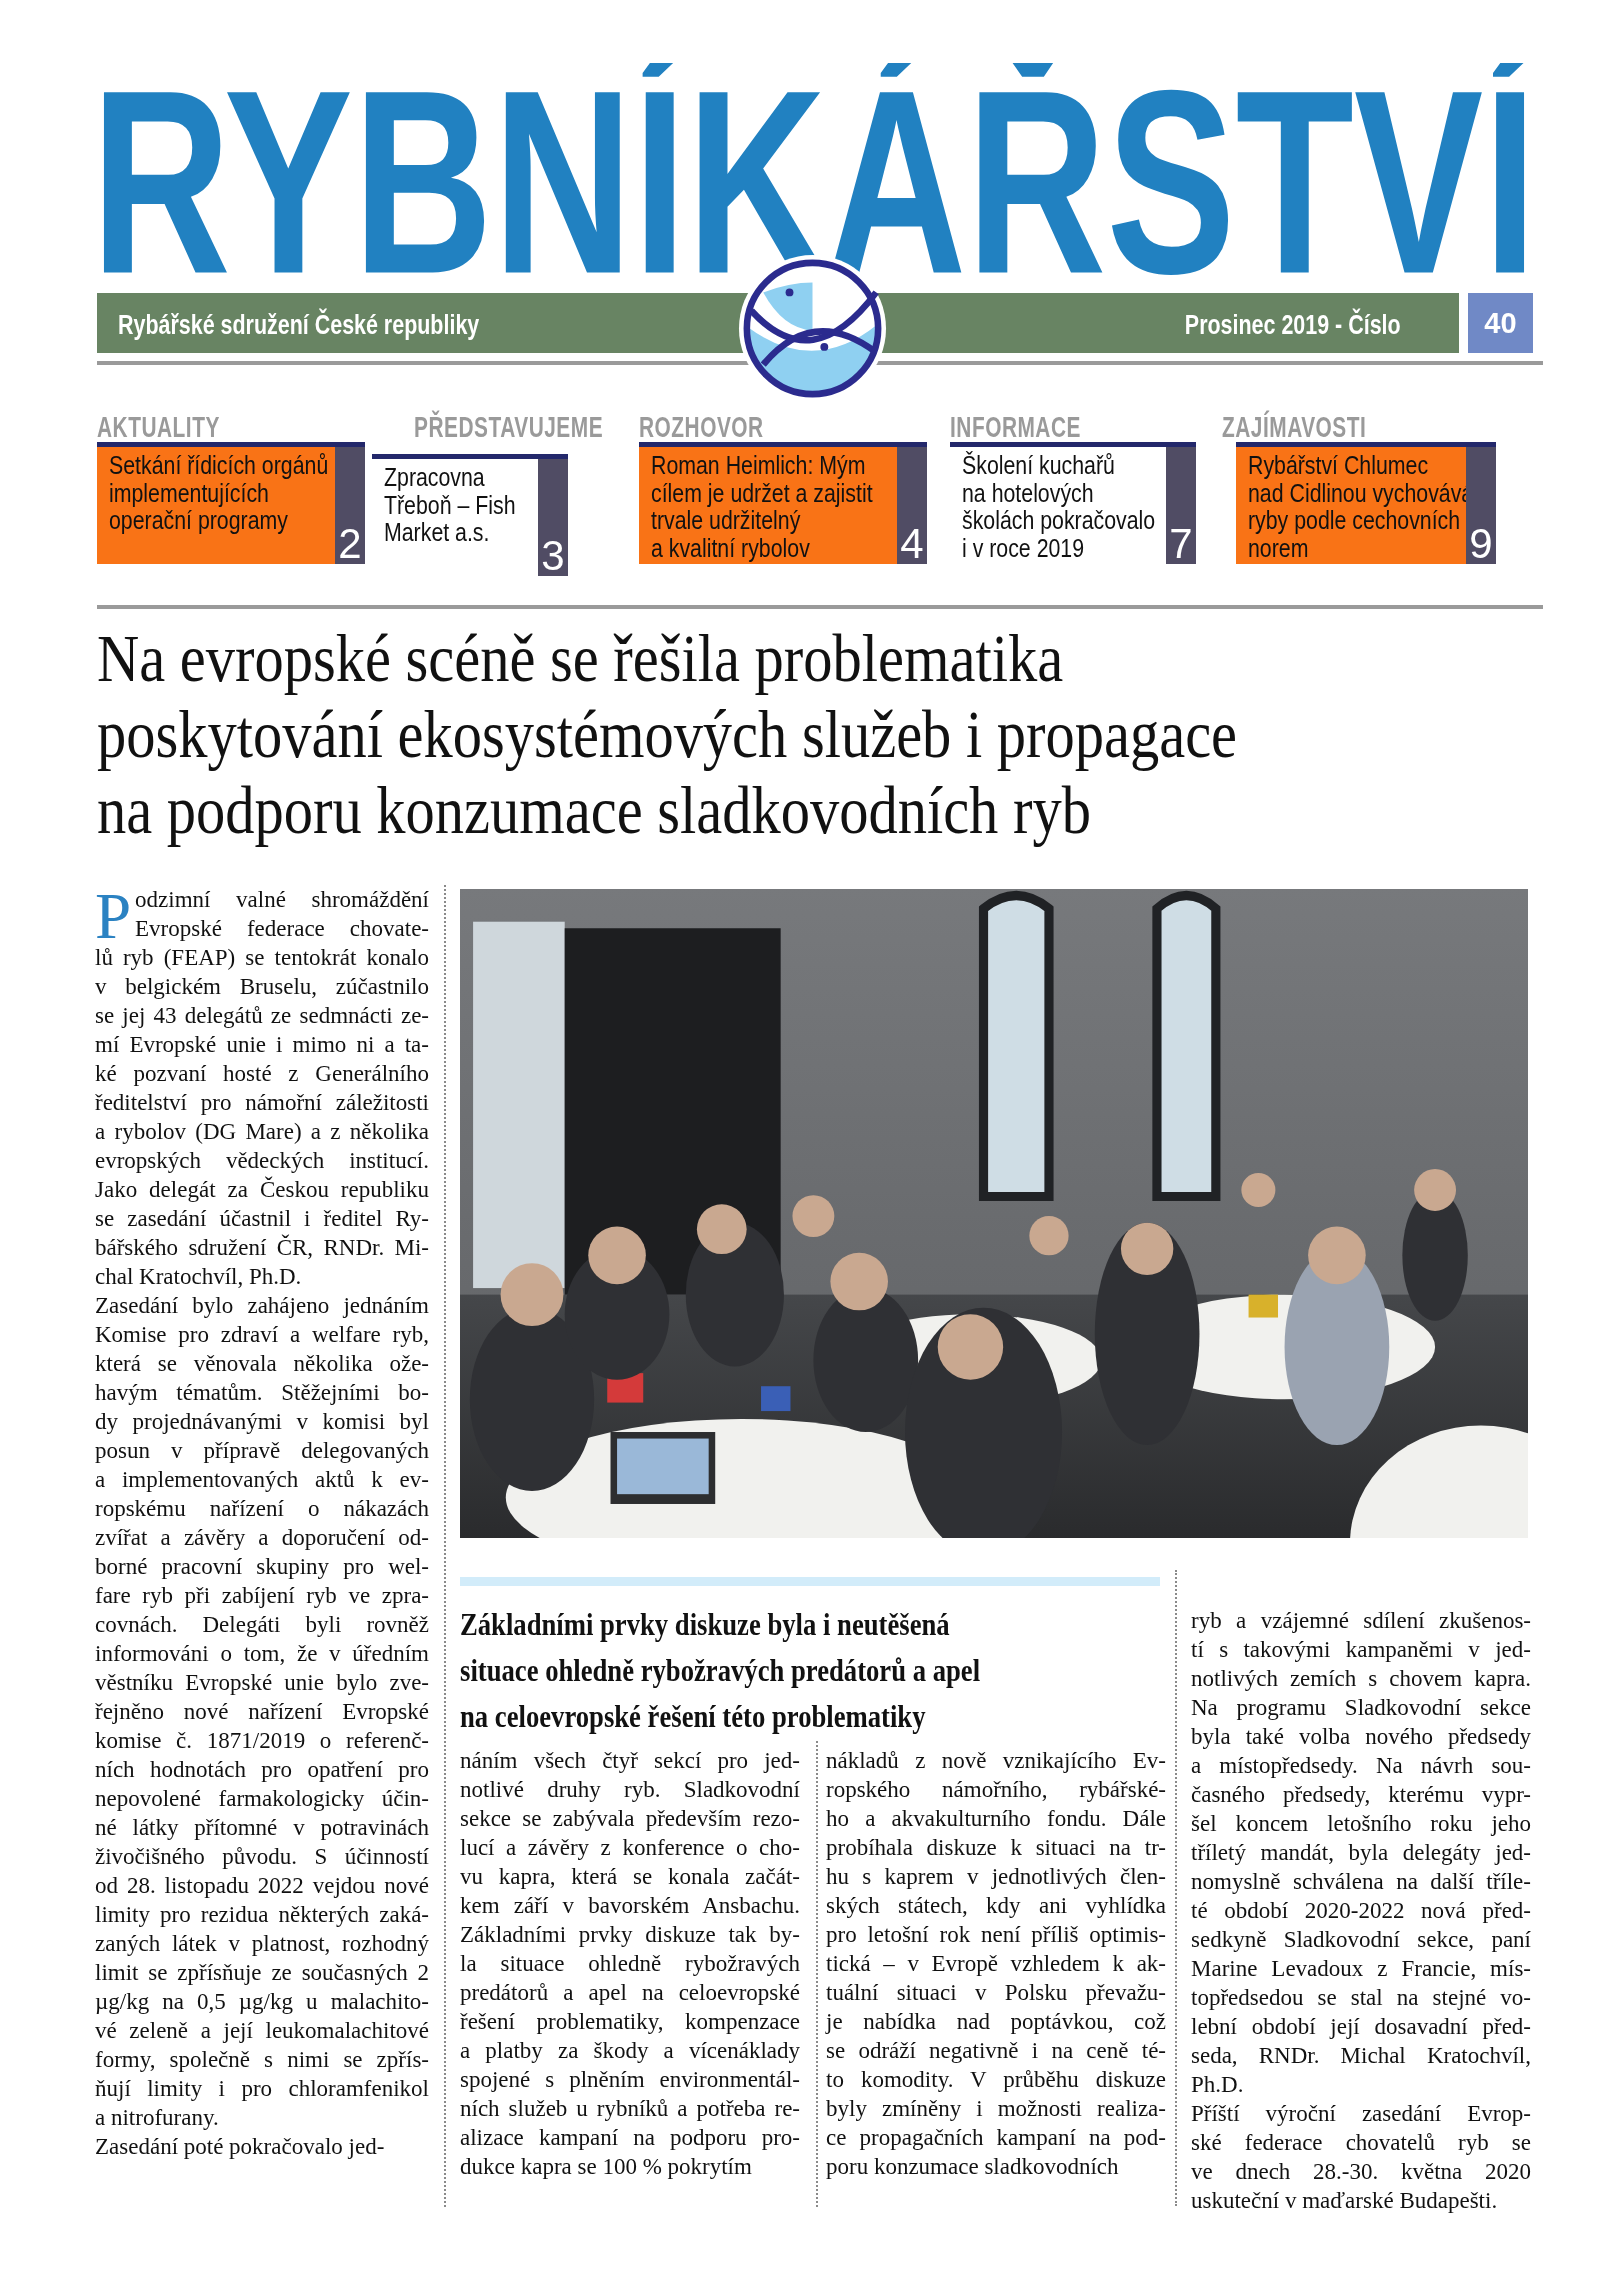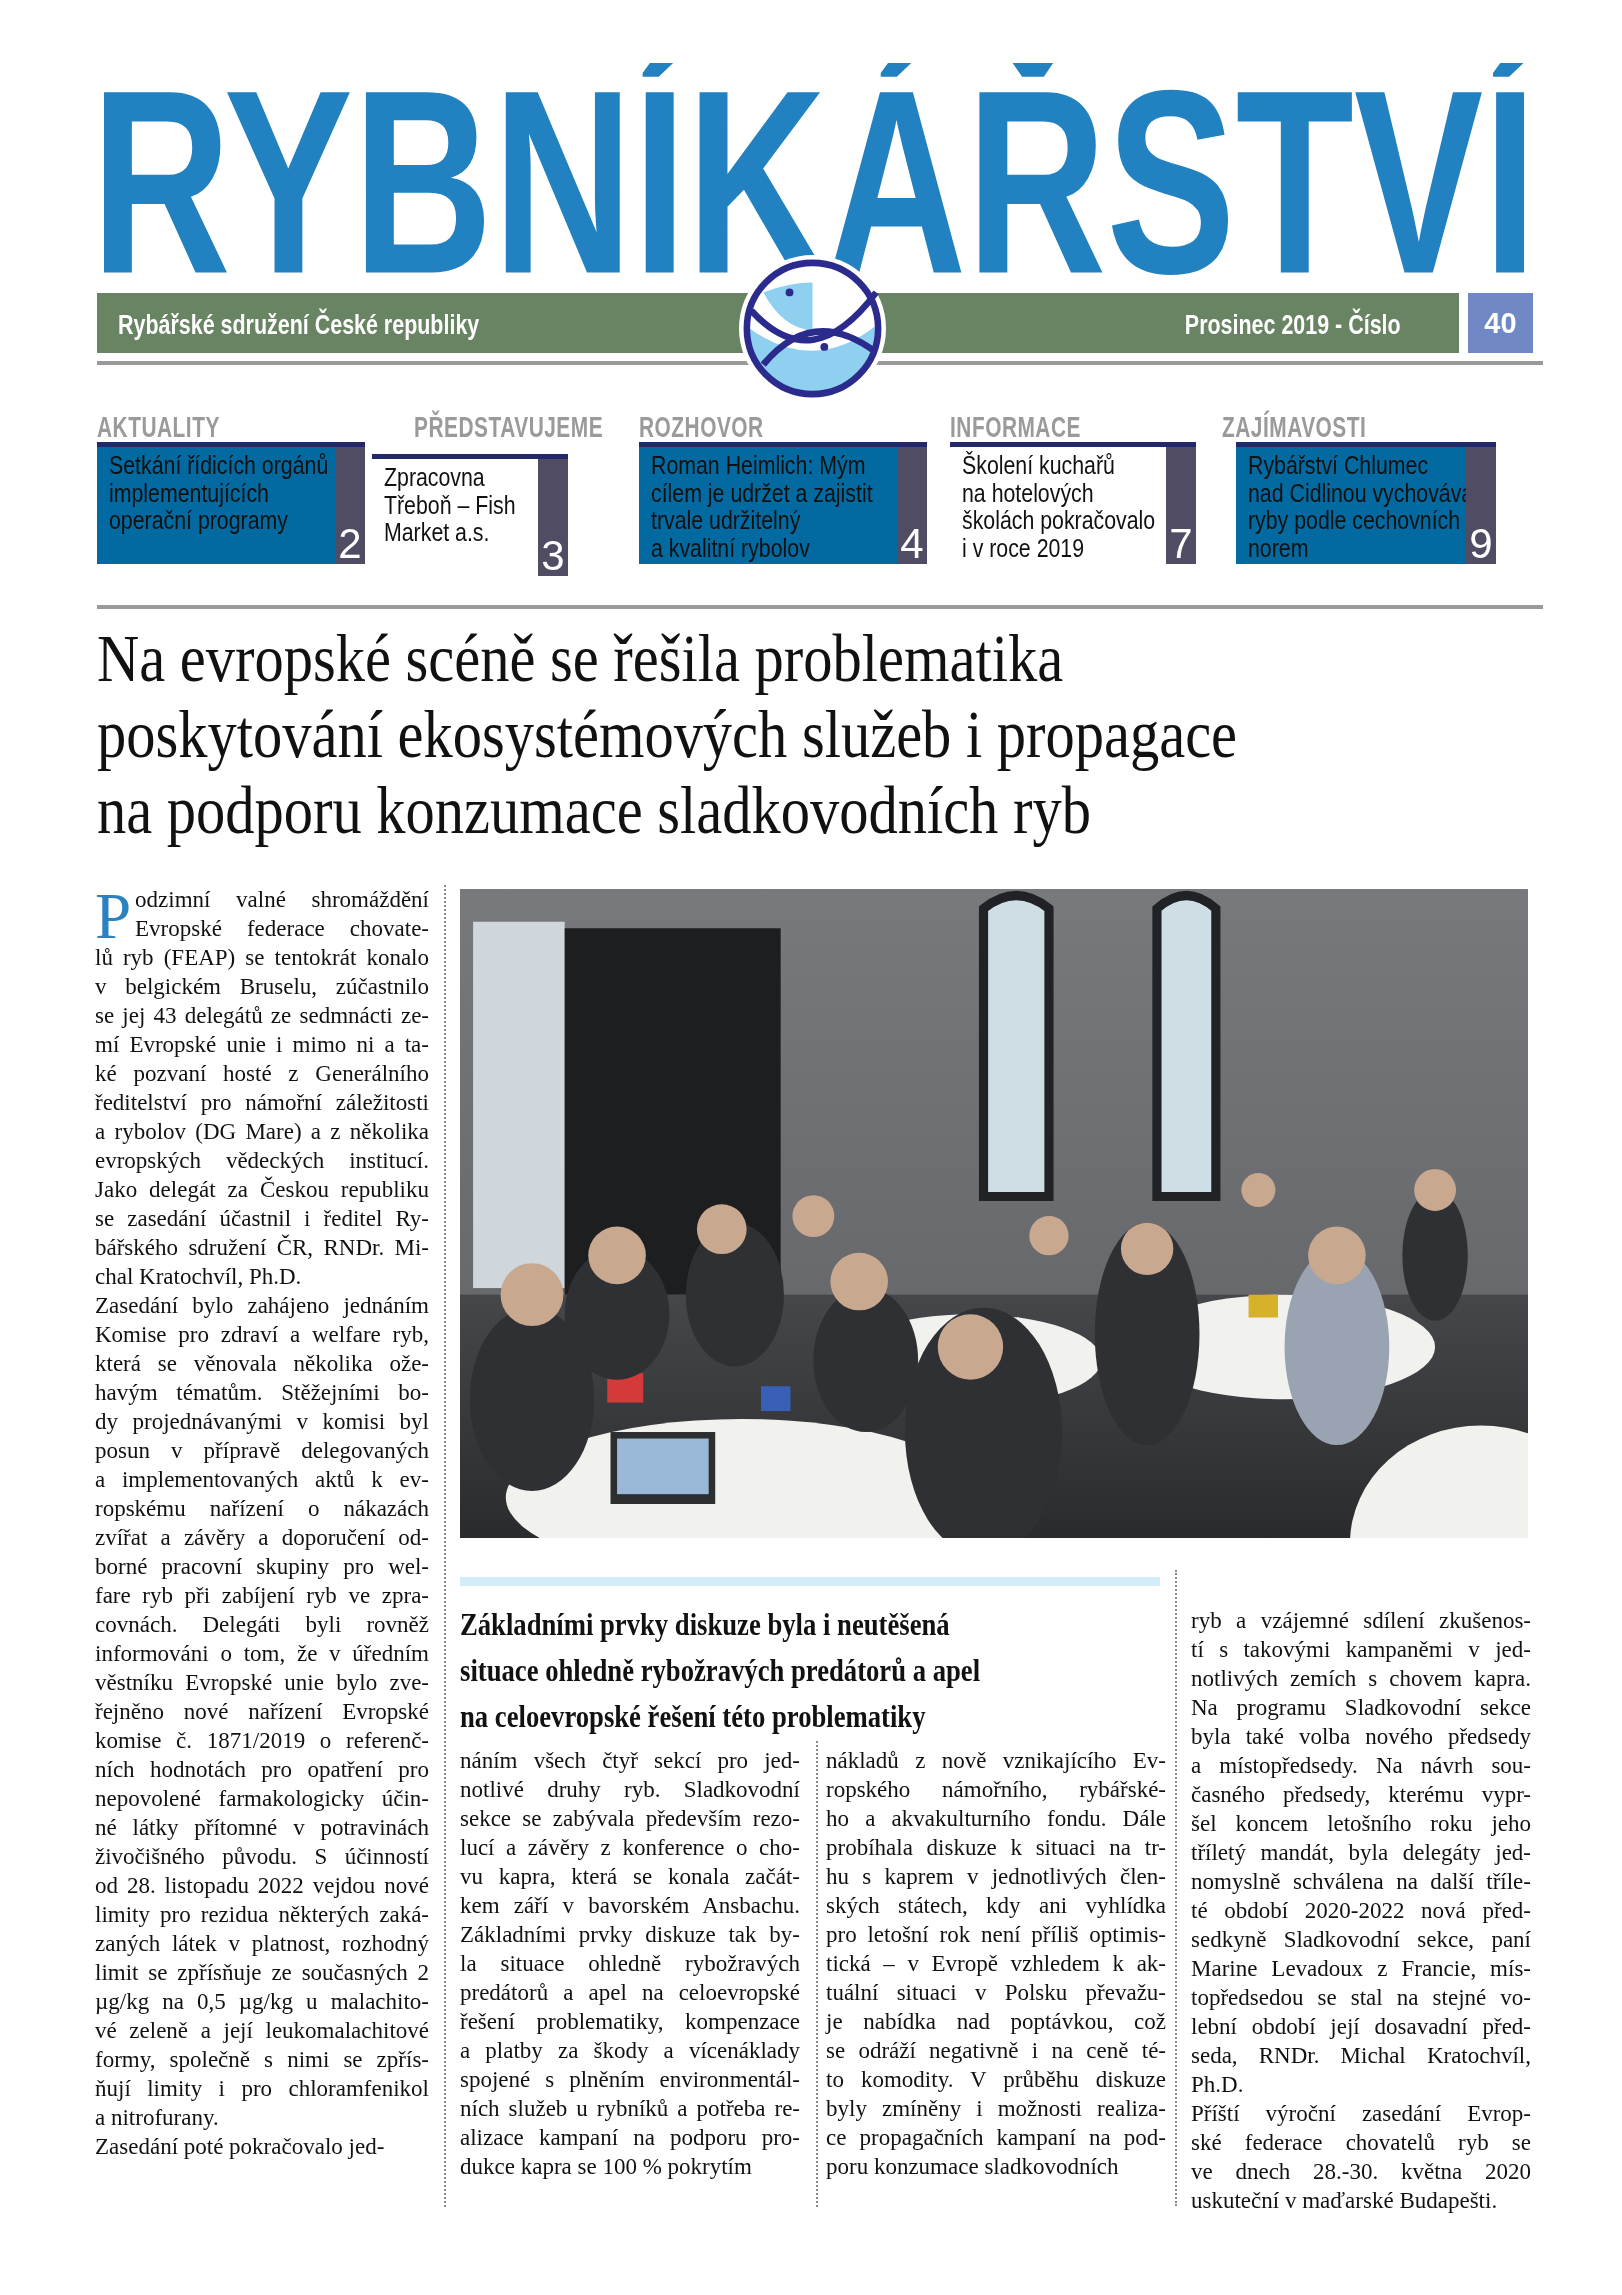--- a/index.html
+++ b/index.html
@@ -11,21 +11,21 @@
   #band{left:97px;top:293px;width:1362px;height:60px;background:#688463;}
   #band-shadow{left:97px;top:361px;width:1446px;height:3.9px;background:#9a9a9a;}
   .band-text{font-family:"Liberation Sans",sans-serif;font-weight:bold;color:#fff;font-size:27.5px;top:309px;transform:scaleX(0.78);white-space:nowrap;}
   #band-left{left:118px;transform-origin:left center;}
   #band-right{right:222px;transform-origin:right center;}
   #issue{left:1468px;top:293px;width:65px;height:60px;background:#7089c6;color:#fff;font-family:"Liberation Sans",sans-serif;font-weight:bold;font-size:29px;display:flex;align-items:center;justify-content:center;}
   #emblem{left:737px;top:253px;width:151px;height:151px;}
   
   .toc-cat{font-family:"Liberation Sans",sans-serif;font-weight:900;color:#9a9a9a;font-size:29px;top:411px;letter-spacing:0.7px;transform:scaleX(0.72);transform-origin:left center;white-space:nowrap;text-transform:uppercase;}
   .toc-box{top:442px;height:122px;border-top:5.2px solid #23286b;box-sizing:border-box;}
-  .toc-box.light{background:#0369a1;}
+  .toc-box.light{background:#f97316;}
   .toc-text{position:absolute;left:11.8px;top:5.2px;font-family:"Liberation Sans",sans-serif;font-size:26px;line-height:27.5px;transform:scaleX(0.82);transform-origin:left top;width:366px;}
   .toc-num{position:absolute;right:0;top:-5.2px;bottom:0;width:30px;background:#504c64;color:#fff;font-family:"Liberation Sans",sans-serif;font-size:42px;display:flex;align-items:flex-end;justify-content:center;line-height:41px;border-top:5.2px solid #23286b;box-sizing:border-box;}
   #toc-rule{left:97px;top:605px;width:1446px;height:3.9px;background:#9a9a9a;}
   
   #headline{left:97px;top:620px;width:1466px;font-size:68px;line-height:76px;font-family:"Liberation Serif",serif;transform:scaleX(0.86);transform-origin:left top;white-space:nowrap;}
   #headline div{height:76px;}
   
   .col{font-family:"Liberation Serif",serif;font-size:23px;line-height:29px;text-align:justify;text-align-last:justify;}
   .col .ln{white-space:nowrap;height:29px;}
   .col .ln.last{text-align-last:left;}

